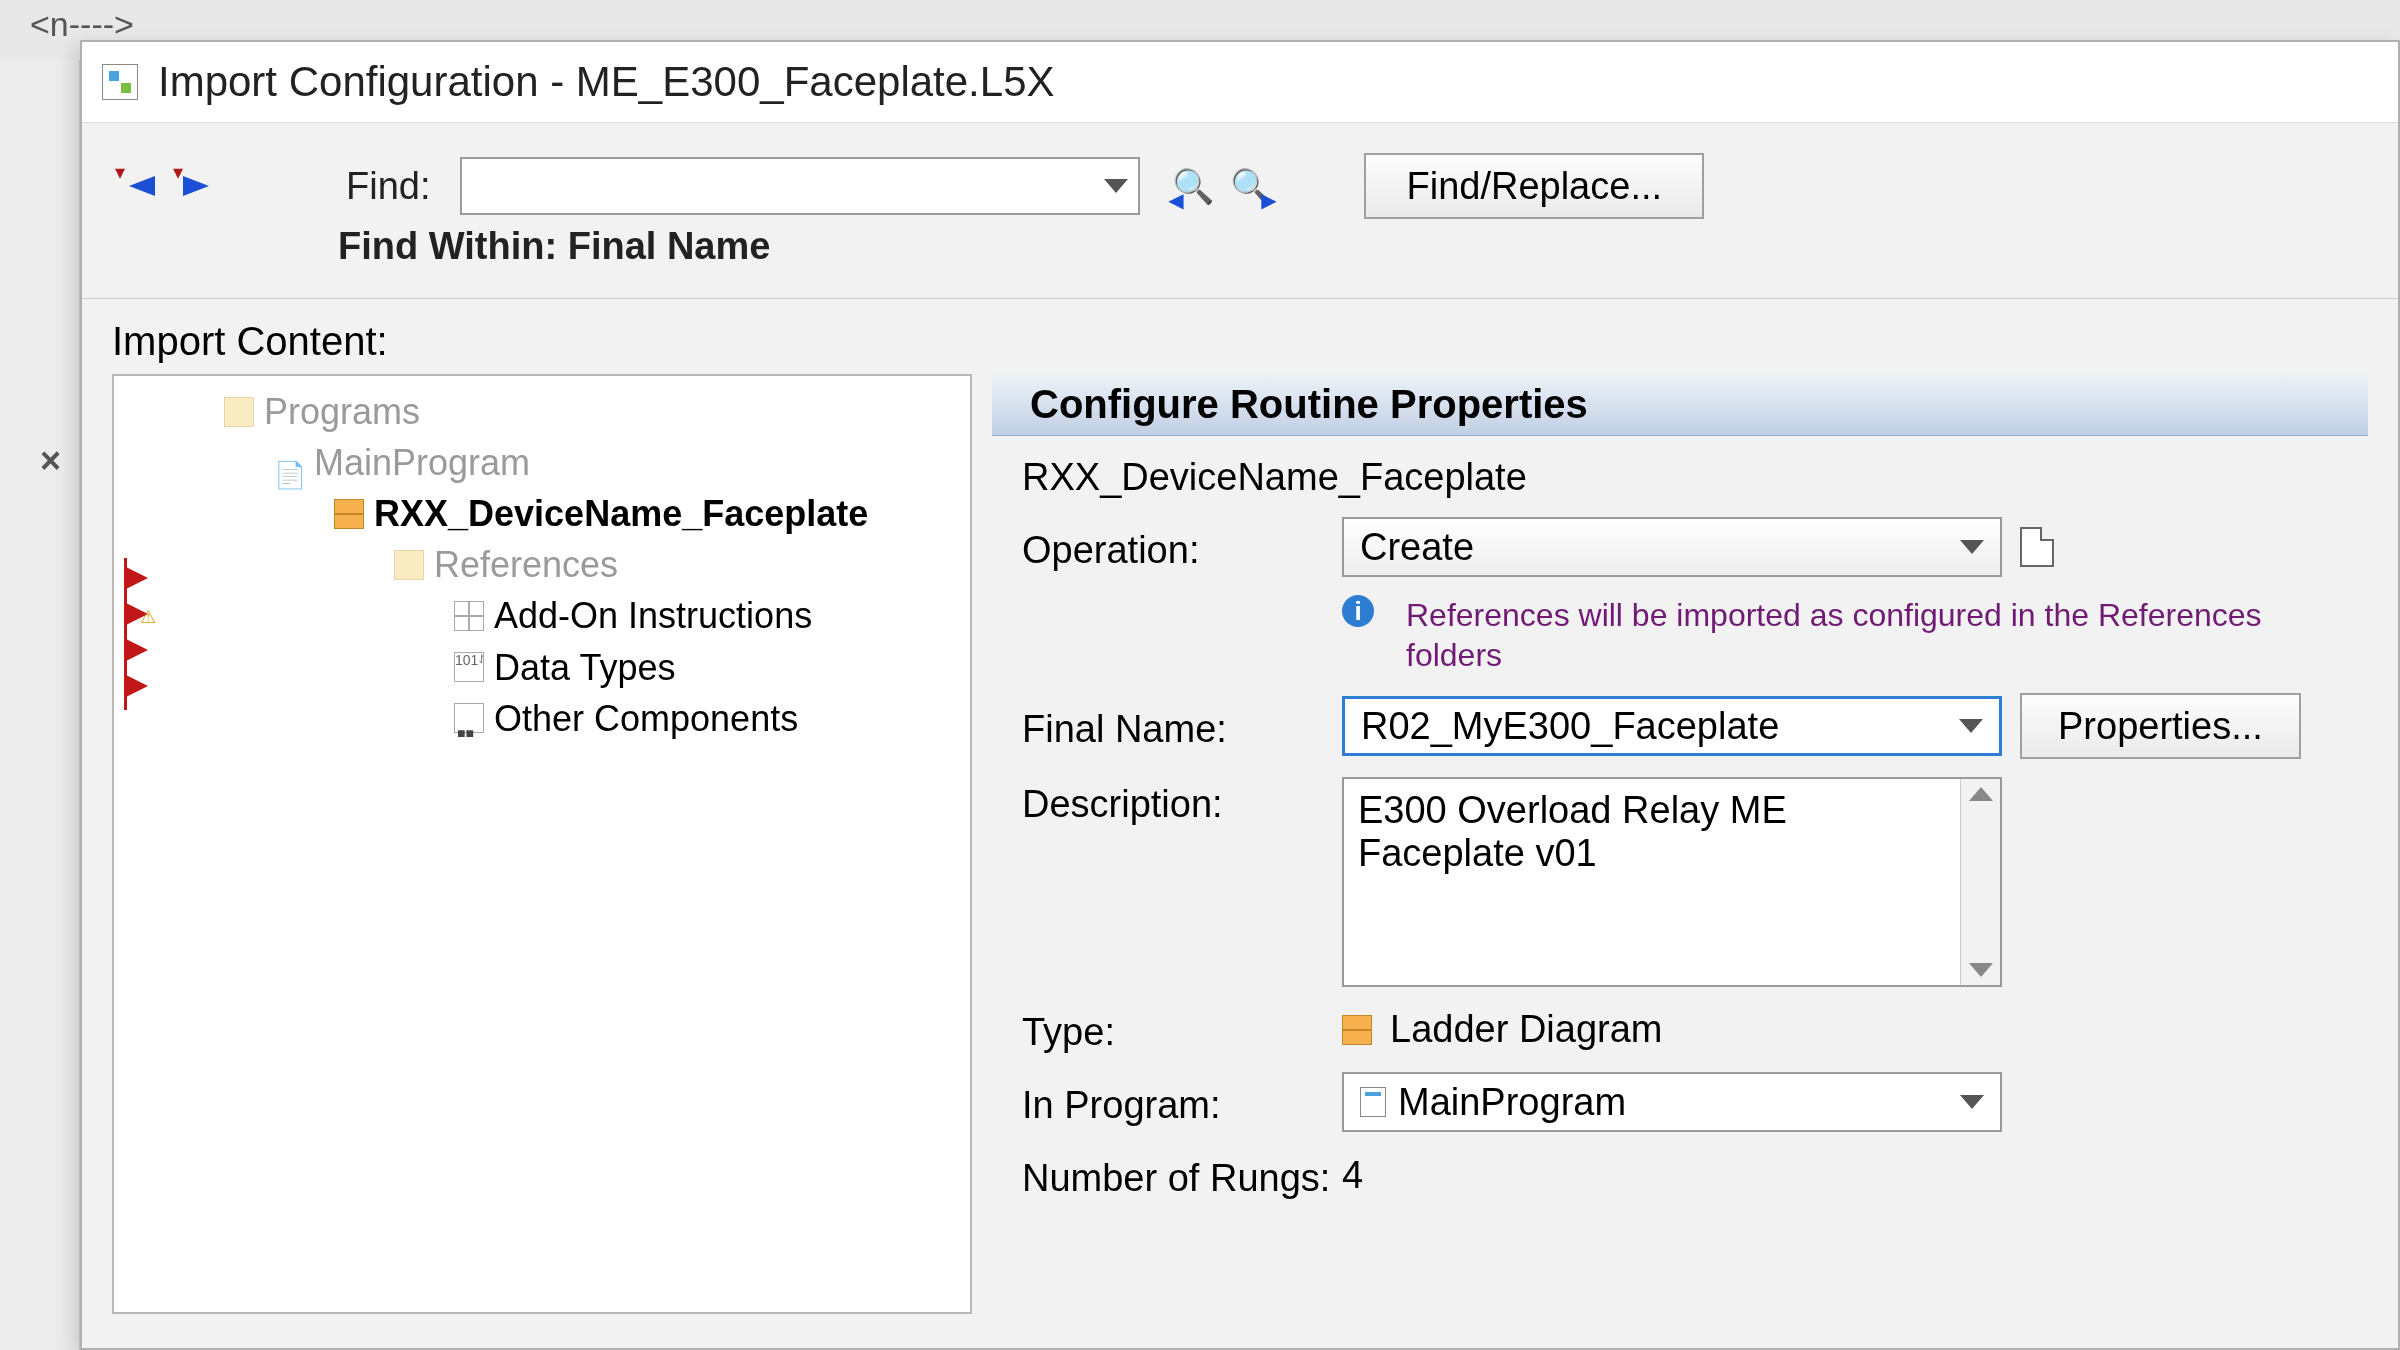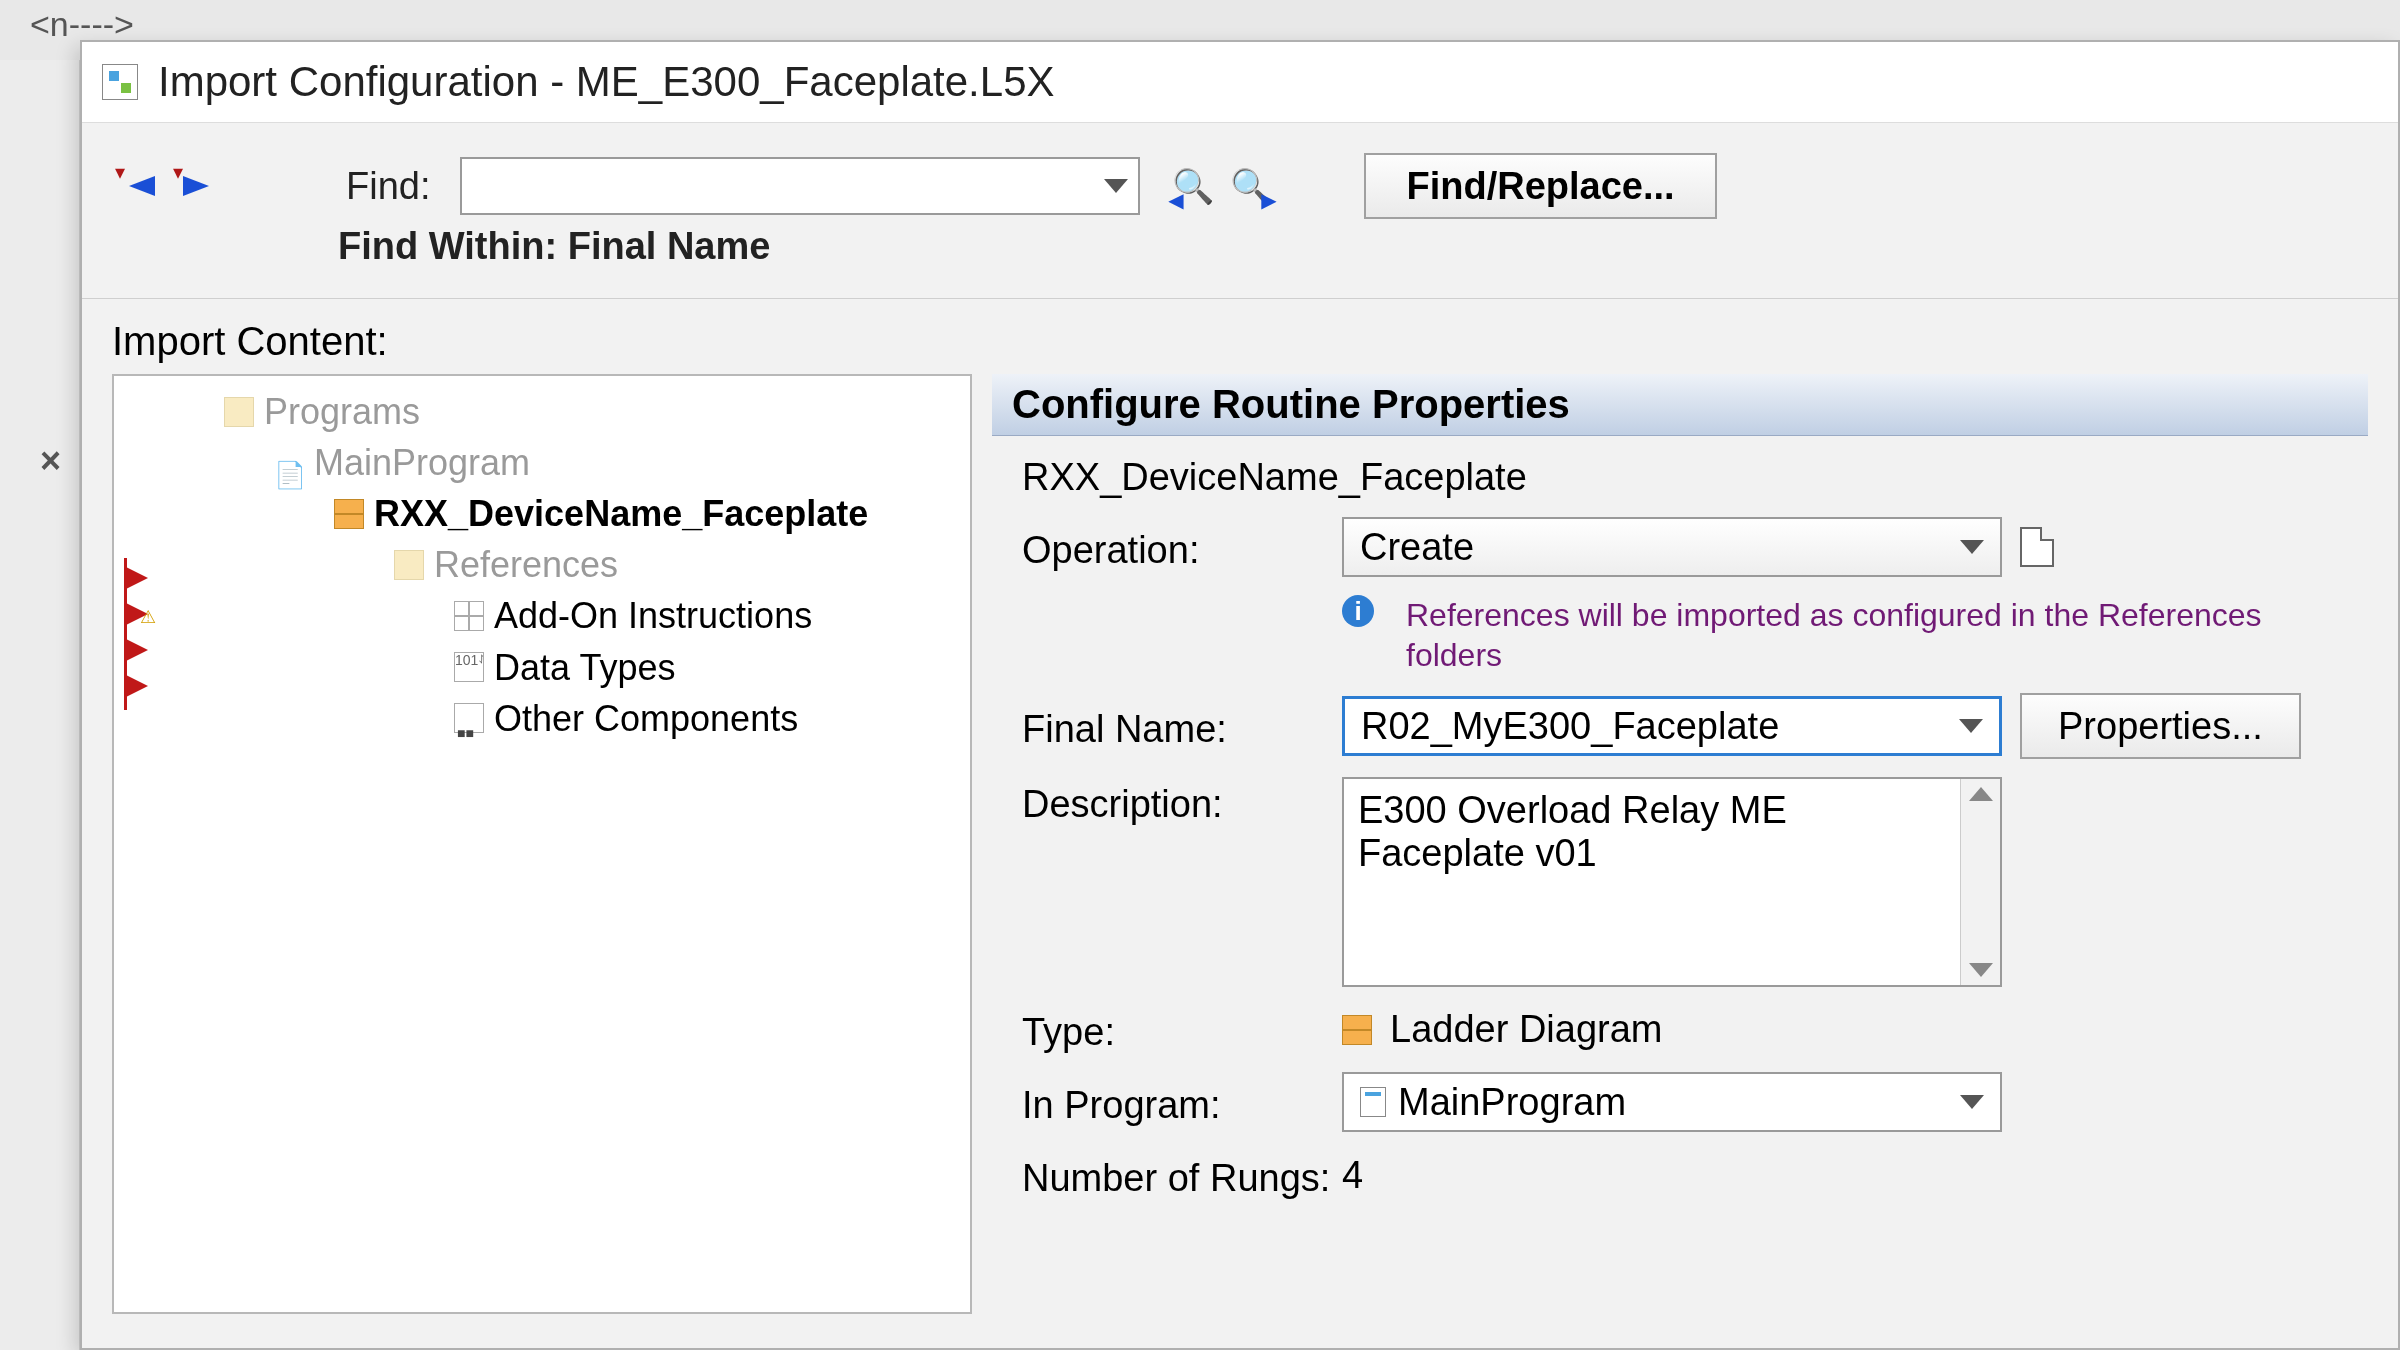--- a/index.html
+++ b/index.html
@@ -140,21 +140,20 @@
   .bino .bl-arrow { left: -4px; }
   .bino .br-arrow { right: -4px; }
   .find-replace-btn {
     height: 66px;
     padding: 0 40px;
     font-size: 38px;
     background: linear-gradient(#fdfdfd,#eaeaea);
     border: 2px solid #a0a0a0;
     cursor: pointer;
     margin-left: 60px;
-    font-weight: bold;
   }
   .find-within {
     font-size: 38px;
     color: #222;
     margin-left: 226px;
     margin-bottom: 30px;
     font-weight: bold;
   }
   .h-sep {
     border-top: 1px solid #cfcfcf;
@@ -262,21 +261,21 @@
     background: #f2f2f2;
     display: flex;
     flex-direction: column;
   }
   .props-header {
     background: linear-gradient(#eef2f8, #c0cfe4);
     border-bottom: 1px solid #9aaac4;
     font-size: 40px;
     font-weight: bold;
     color: #000;
-    padding: 8px 20px;
+    padding: 8px 38px;
   }
   .form {
     padding: 20px 30px;
     font-size: 38px;
     color: #000;
   }
   .form-row {
     display: flex;
     align-items: flex-start;
     margin-bottom: 18px;

